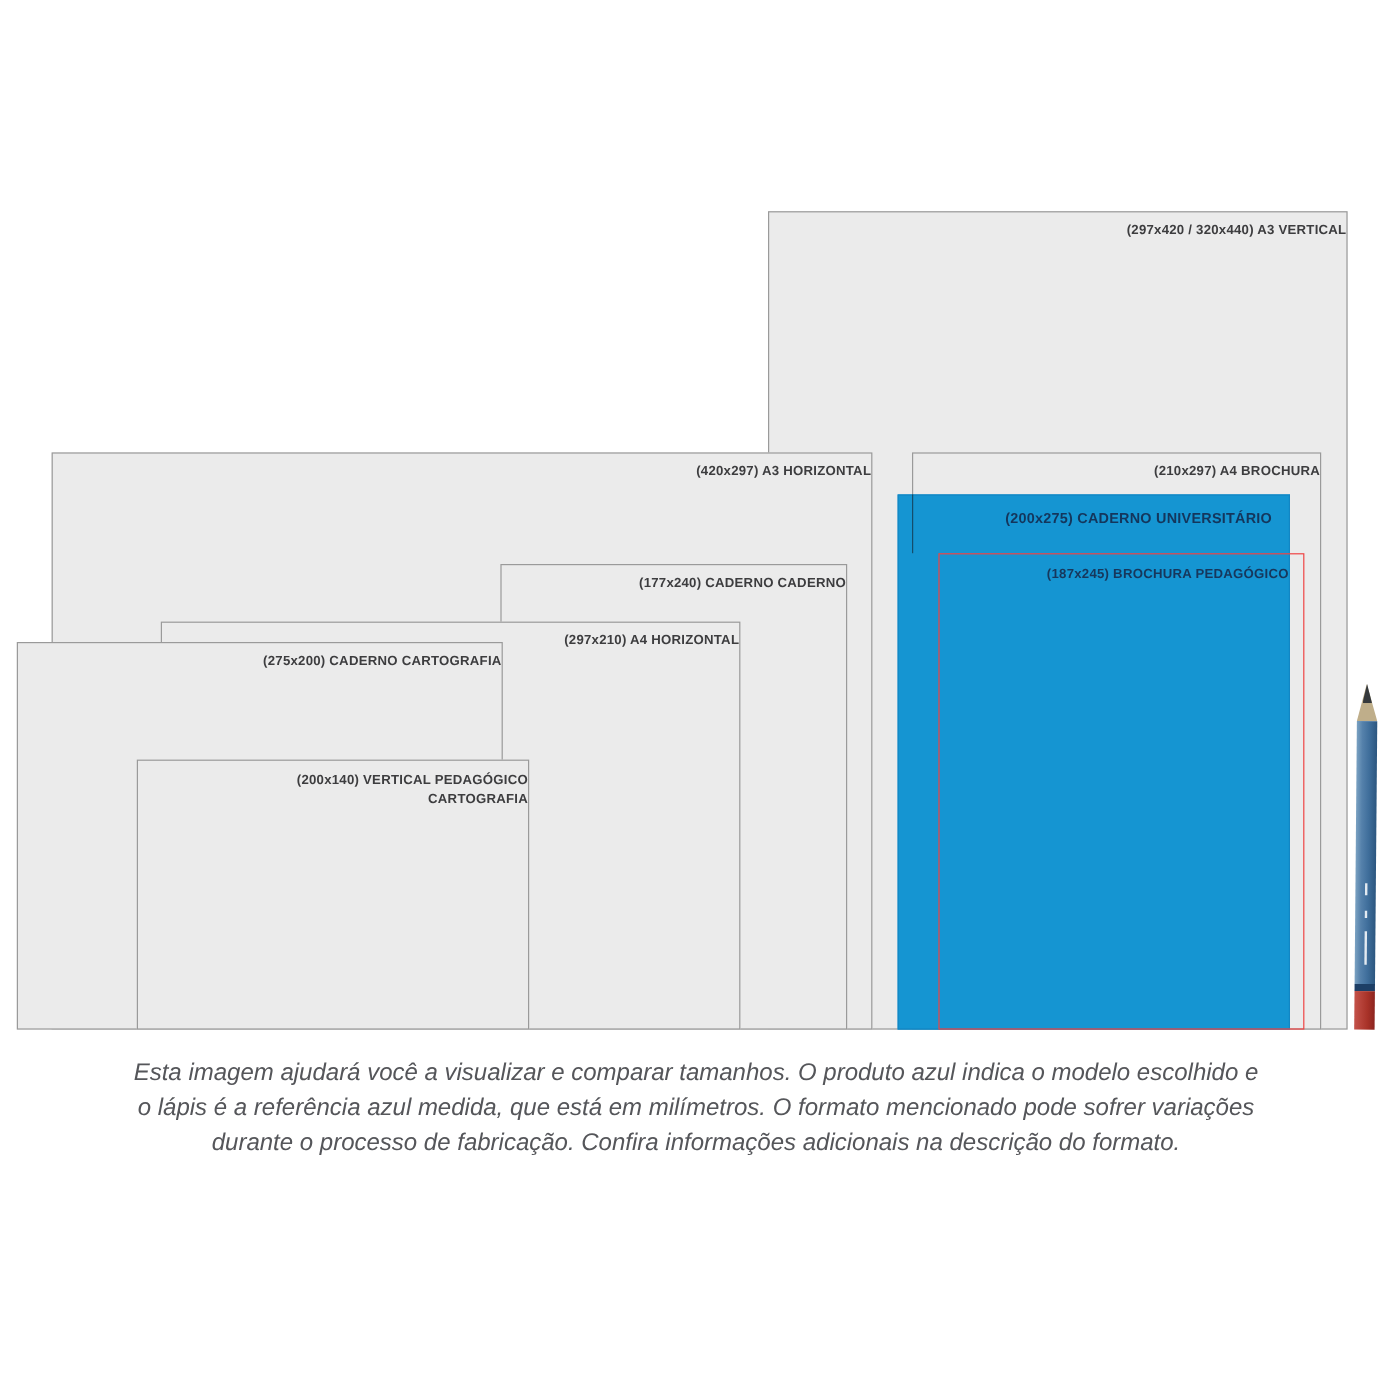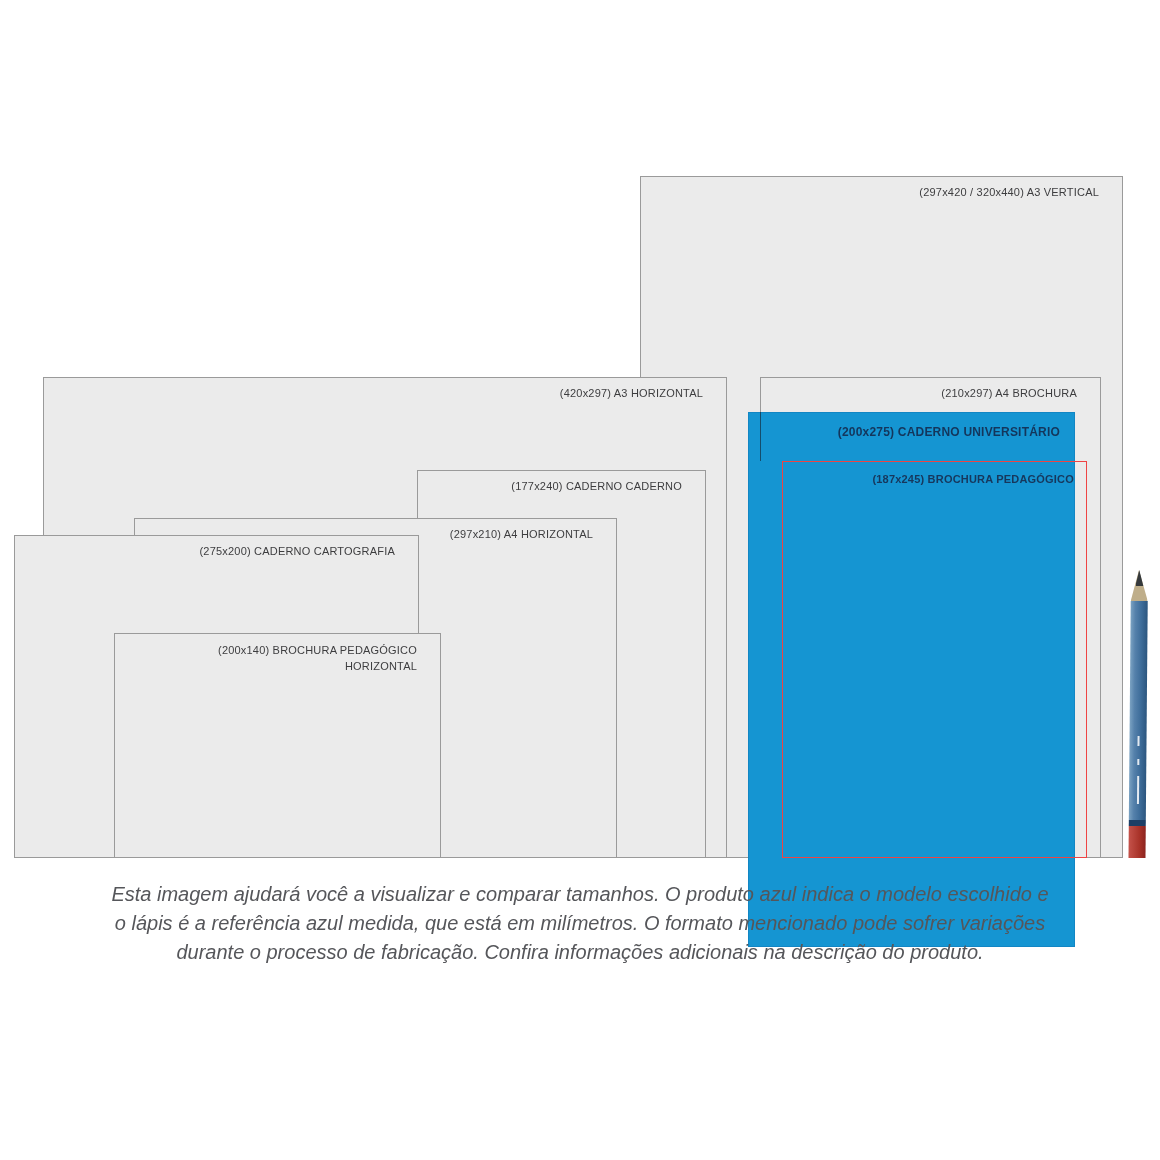--- a/index.html
+++ b/index.html
@@ -1,30 +1,30 @@
 <!DOCTYPE html>
 <html><head>
 <meta charset="utf-8">
 <style>
   html,body{margin:0;padding:0;background:#ffffff;}
   body{font-family:"Liberation Sans", sans-serif;}
   .canvas{position:relative;width:1160px;height:1160px;background:#ffffff;overflow:hidden;}
 
   
   .box{position:absolute;box-sizing:border-box;background:#ebebeb;border:1px solid #9a9a9a;}
-  .box-label{position:absolute;top:8px;right:23px;font-size:11px;font-weight:400;
+  .box-label{position:absolute;top:8px;right:0;font-size:11px;font-weight:700;
              color:#3d3d3f;letter-spacing:.2px;white-space:nowrap;text-align:right;line-height:15px;}
   .box--a3v {left:640px;top:176px;width:483px;height:682px;}
   .box--a3h {left:43px; top:377px;width:684px;height:481px;}
   .box--a4v {left:760px;top:377px;width:341px;height:481px;}
   .box--col {left:417px;top:470px;width:289px;height:388px;}
   .box--a4h {left:134px;top:518px;width:483px;height:340px;}
   .box--car {left:14px; top:535px;width:405px;height:323px;}
   .box--brh {left:114px;top:633px;width:327px;height:225px;}
-  .box--uni {left:748px;top:412px;width:327px;height:535px;background:#1595d2;border:1px solid #1286c4;}
+  .box--uni {left:748px;top:412px;width:327px;height:446px;background:#1595d2;border:1px solid #1286c4;}
   .box--uni .box-label{top:12px;right:14px;font-size:12px;font-weight:700;color:#14365c;}
   .box--brv {left:743px;top:461px;width:305px;height:397px;background:transparent;border:1px solid #ef4444;margin-left:39px;}
   .box--brv .box-label{top:10px;right:12px;font-weight:600;color:#17375c;}
   .box--brh .box-label{line-height:16px;}
   
   .edge-segment{position:absolute;left:760px;top:412px;width:1px;height:49px;background:rgba(20,30,40,.6);}
 
   
   .pencil{position:absolute;left:1131px;top:570px;width:17px;height:288px;
           transform:rotate(.5deg);transform-origin:50% 0;}
@@ -69,22 +69,22 @@
 
   <div class="box box--a4h">
     <span class="box-label">(297x210) A4 HORIZONTAL</span>
   </div>
 
   <div class="box box--car">
     <span class="box-label">(275x200) CADERNO CARTOGRAFIA</span>
   </div>
 
   <div class="box box--brh">
-    <span class="box-label"><span>(200x140) BROCHURA PEDAGÓGICO</span><br>
-    <span>HORIZONTAL</span></span>
+    <span class="box-label"><span>(200x140) VERTICAL PEDAGÓGICO</span><br>
+    <span>CARTOGRAFIA</span></span>
   </div>
 
   <div class="box box--uni">
     <span class="box-label">(200x275) CADERNO UNIVERSITÁRIO</span>
   </div>
 
   <div class="edge-segment"></div>
 
   <div class="box box--brv">
     <span class="box-label">(187x245) BROCHURA PEDAGÓGICO</span>
@@ -98,16 +98,16 @@
       <div class="mark2"></div>
       <div class="mark3"></div>
     </div>
     <div class="ring"></div>
     <div class="cap"></div>
   </div>
 
   <div class="caption">
     <div>Esta imagem ajudará você a visualizar e comparar tamanhos. O produto azul indica o modelo escolhido e</div>
     <div>o lápis é a referência azul medida, que está em milímetros. O formato mencionado pode sofrer variações</div>
-    <div>durante o processo de fabricação. Confira informações adicionais na descrição do produto.</div>
+    <div>durante o processo de fabricação. Confira informações adicionais na descrição do formato.</div>
   </div>
 
 </div>
 
 </body></html>

